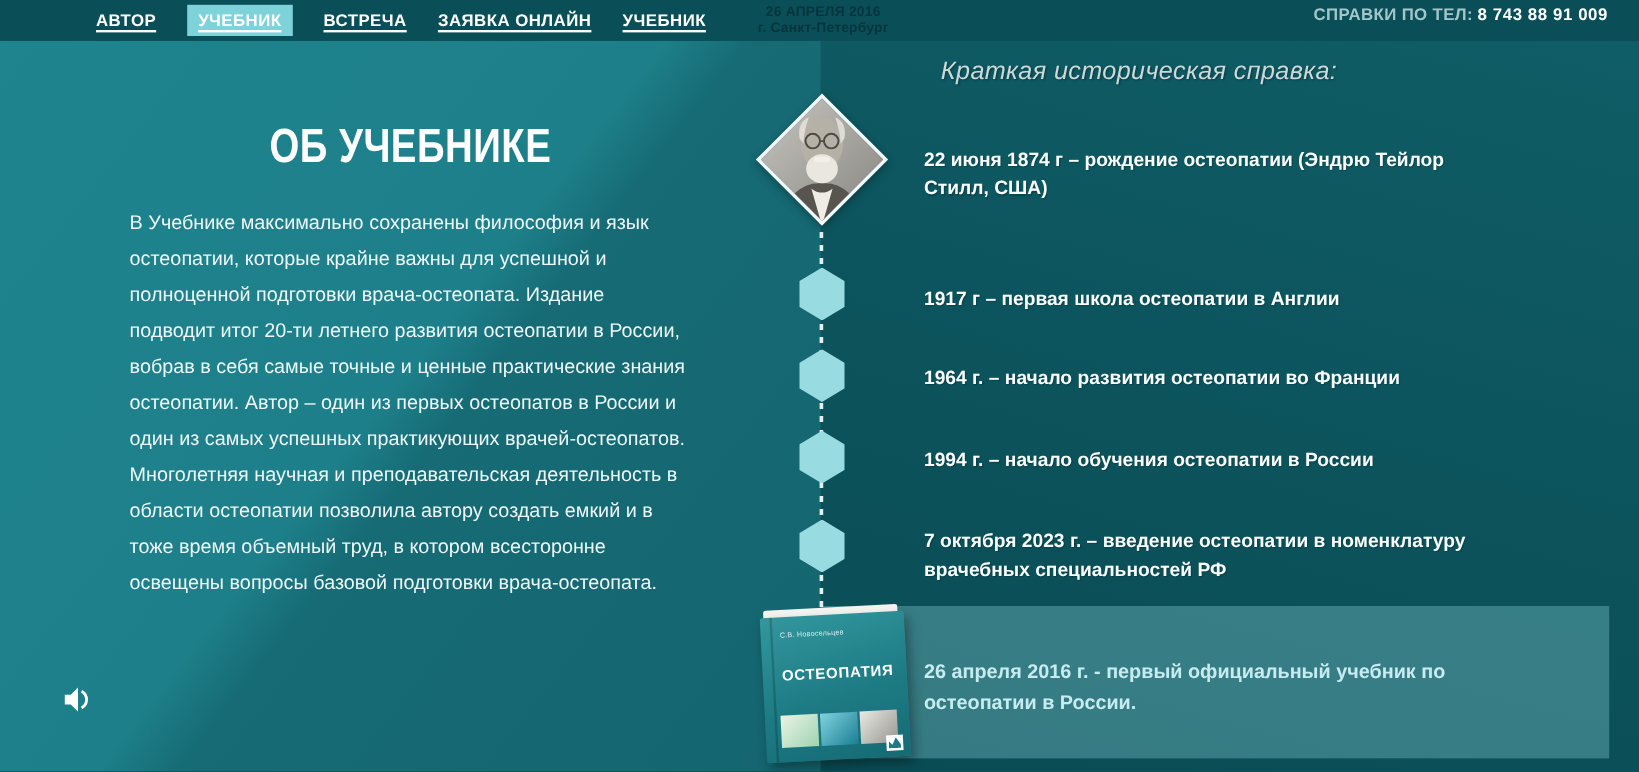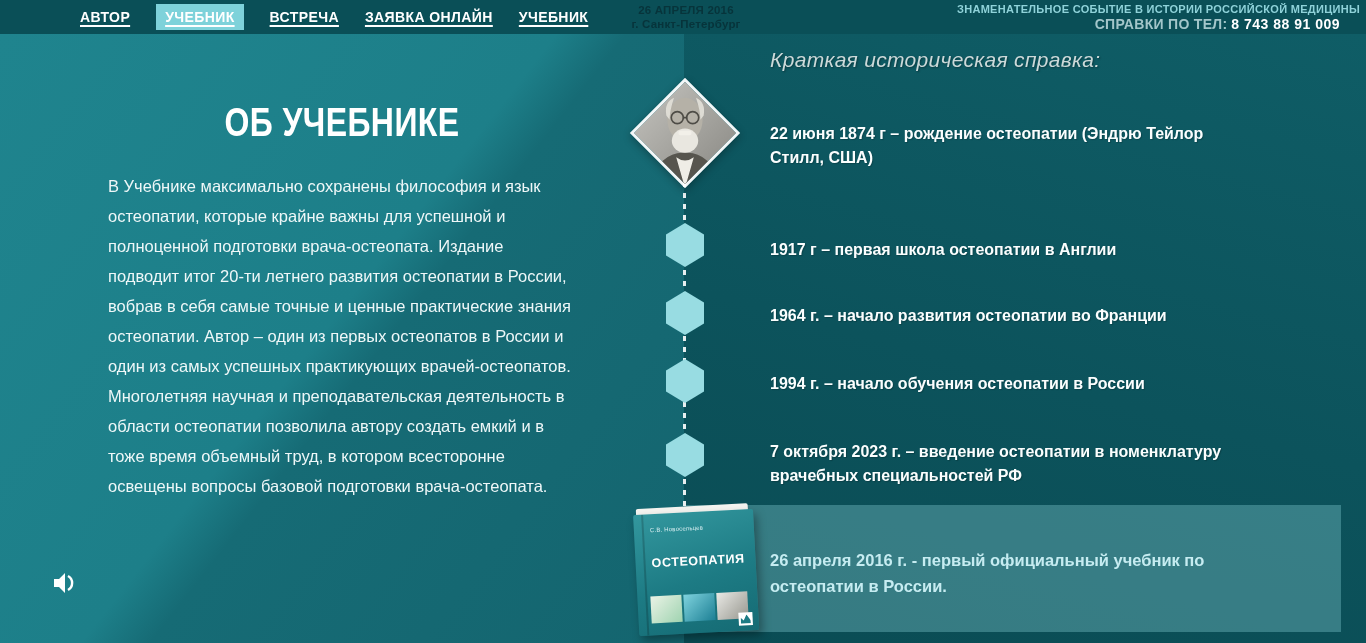--- a/index.html
+++ b/index.html
@@ -29,21 +29,21 @@
     background:linear-gradient(195deg, #0f5d66 0%, #0c535c 55%, #0a4c54 100%); }
 
   
   .about-title { margin-top:66px; text-align:center; color:#ffffff; font-size:40px; font-weight:bold;
                  letter-spacing:.5px; transform:scaleX(.8); }
   .about-body { margin:26px 80px 0 108px; color:#eef7f8; font-size:16.5px; line-height:30px;
                 white-space:pre-line; }
   .sound-btn { position:absolute; left:52px; top:538px; width:26px; height:22px; cursor:pointer; }
 
   
-  .hist-heading { position:absolute; left:86px; top:14px; color:#ccd9d9; font-size:21px;
+  .hist-heading { position:absolute; left:100px; top:14px; color:#ccd9d9; font-size:21px;
                   font-style:italic; letter-spacing:.3px; text-shadow:1px 1px 2px rgba(0,0,0,.35); }
   .tl-row { position:absolute; left:86px; width:480px; color:#fbfefe; font-size:16px;
             font-weight:bold; line-height:24px; text-shadow:1px 1px 1px rgba(0,0,0,.2); }
   .tl-row.r1 { top:88px; }
   .tl-row.r2 { top:204px; }
   .tl-row.r3 { top:270px; }
   .tl-row.r4 { top:338px; }
   .tl-row.r5 { top:406px; }
   .highlight-box { position:absolute; left:0; top:471px; width:657px; height:127px;
                    background:rgba(141,214,221,0.34); }
@@ -93,21 +93,20 @@
       <a class="active">УЧЕБНИК</a>
       <a>ВСТРЕЧА</a>
       <a>ЗАЯВКА ОНЛАЙН</a>
       <a>УЧЕБНИК</a>
     </div>
     <div class="top-date">
       <div>26 АПРЕЛЯ 2016</div>
       <div>г. Санкт-Петербург</div>
     </div>
     <div class="top-right">
-      <div class="event-note">ЗНАМЕНАТЕЛЬНОЕ СОБЫТИЕ В ИСТОРИИ РОССИЙСКОЙ МЕДИЦИНЫ</div>
       <div class="phone-line">
         <span class="phone-label">СПРАВКИ ПО ТЕЛ:</span>
         <span class="phone-number">8 743 88 91 009</span>
       </div>
     </div>
   </div>
 
   <div class="left-panel">
     <h1 class="about-title">ОБ УЧЕБНИКЕ</h1>
     <p class="about-body">В Учебнике максимально сохранены философия и язык

